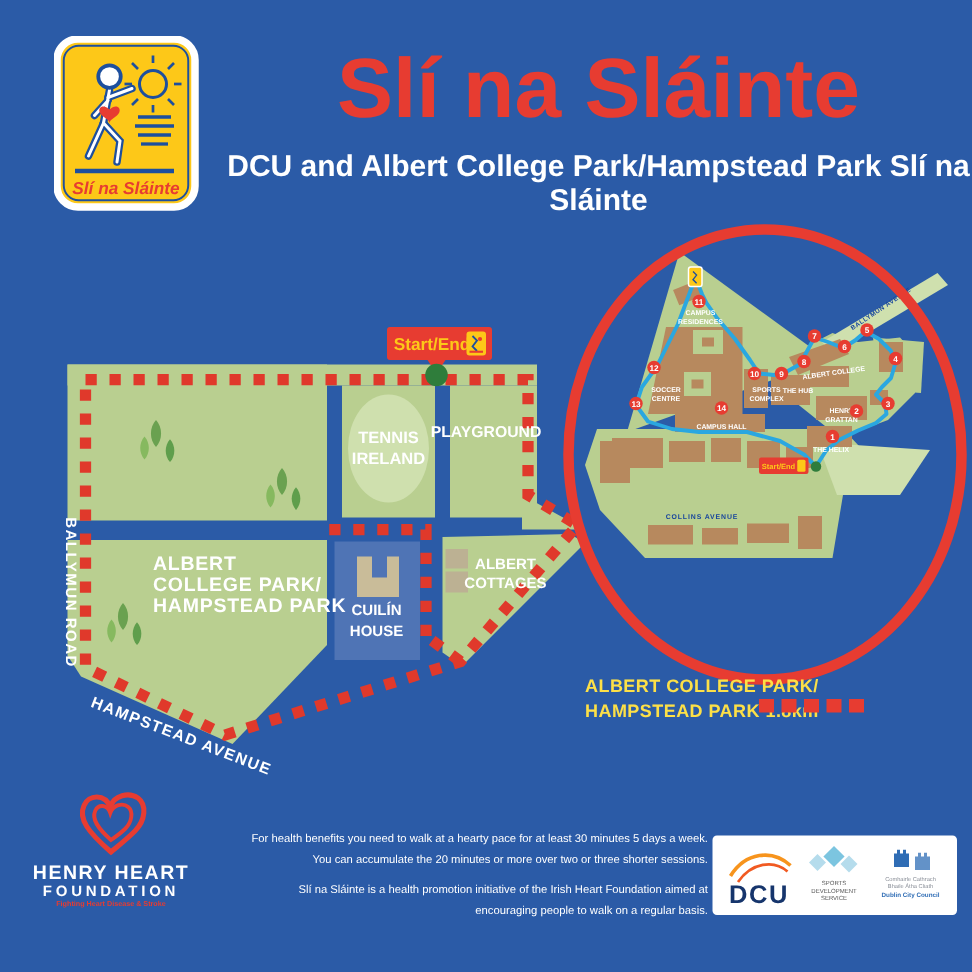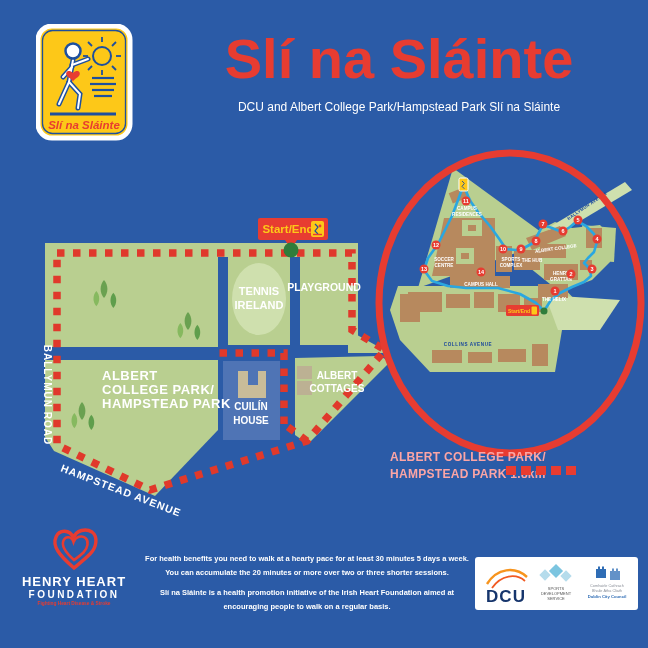--- a/index.html
+++ b/index.html
@@ -9,33 +9,33 @@
     font-family:"Liberation Sans",sans-serif;
   }
   .abs{position:absolute;}
   
   #title{
     left:150px;top:22px;width:498px;text-align:center;
     font-size:56px;line-height:74px;font-weight:bold;color:#e73c31;letter-spacing:0px;
   }
   #subtitle{
     left:150px;top:100px;width:498px;text-align:center;
-    font-size:12px;font-weight:normal;color:#ffffff;
+    font-size:20px;font-weight:bold;color:#ffffff;
   }
   
-  #legend{left:390px;top:449px;color:#fca5a5;font-weight:bold;font-size:12px;line-height:17px;letter-spacing:.3px;}
+  #legend{left:390px;top:449px;color:#fde047;font-weight:bold;font-size:12px;line-height:17px;letter-spacing:.3px;}
   #legend-squares{left:506px;top:466px;display:flex;gap:5px;}
   #legend-squares div{width:10px;height:9px;background:#e73c31;}
   
   #ihf{left:18px;top:524px;width:112px;text-align:center;color:#fff;}
   #ihf .n1{font-size:13px;font-weight:bold;letter-spacing:1px;margin-top:2px;}
   #ihf .n2{font-size:10px;font-weight:bold;letter-spacing:2.5px;}
   #ihf .tag{font-size:4.8px;color:#e73c31;font-weight:bold;margin-top:1px;}
   #ihf .urls{margin-top:11px;text-align:left;padding-left:27px;font-size:7.5px;font-weight:bold;line-height:10px;}
-  #paras{left:142px;top:552px;width:330px;text-align:center;color:#fff;font-weight:bold;font-size:7.5px;line-height:14px;}
+  #paras{left:142px;top:552px;width:330px;text-align:right;color:#fff;font-weight:normal;font-size:7.5px;line-height:14px;}
   #paras .gap{margin-top:6px;}
   #logo-box{
     left:475px;top:557px;width:163px;height:53px;background:#ffffff;border-radius:3px;
     display:flex;align-items:center;justify-content:space-around;padding:0 3px;box-sizing:border-box;
   }
   text{font-family:"Liberation Sans",sans-serif;}
   .wlab{fill:#ffffff;font-weight:bold;}
   .nlab{fill:#17459c;font-weight:bold;}
 </style>
 </head>

